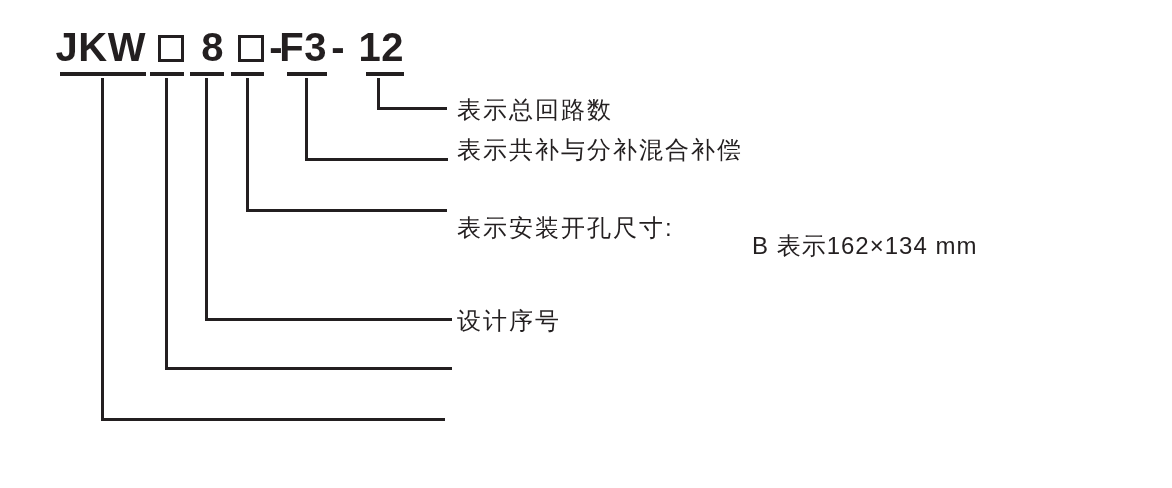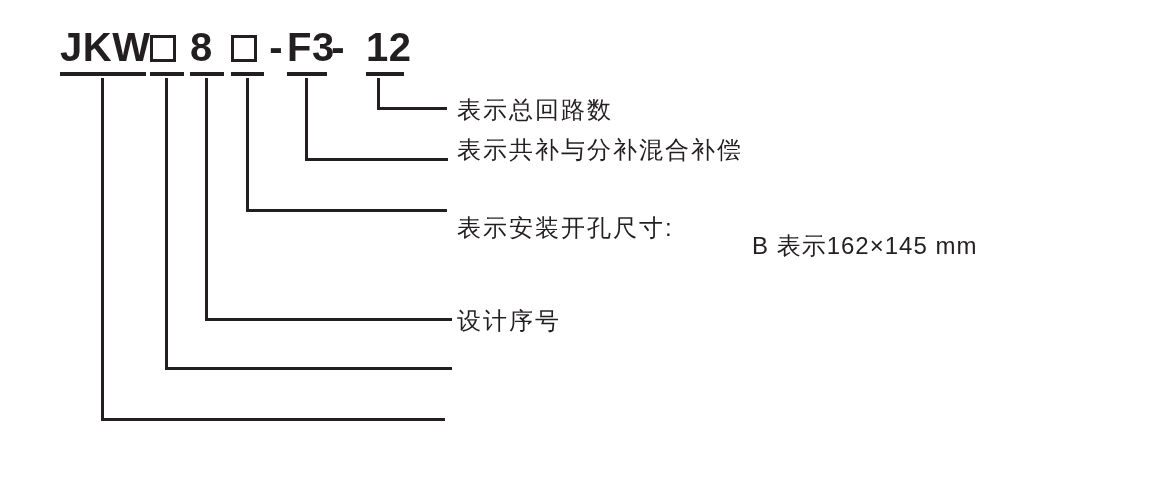--- a/index.html
+++ b/index.html
@@ -8,21 +8,21 @@
     width:1172px;height:488px;
     background:#ffffff;
     font-family:"Liberation Sans","DejaVu Sans",sans-serif;
     color:#231f20;
     overflow:hidden;
   }
   
   .seg{
     position:absolute;top:26px;height:46px;
     border-bottom:4px solid #231f20;
-    display:flex;justify-content:flex-start;align-items:flex-start;
+    display:flex;justify-content:flex-end;align-items:flex-start;
     font-weight:bold;font-size:40px;line-height:42px;
     letter-spacing:0.5px;white-space:nowrap;
   }
   .seg-jkw{left:60px;width:86px;}
   .seg-box1{left:150px;width:34px;}
   .seg-8{left:190px;width:34px;}
   .seg-box2{left:231px;width:33px;}
   .seg-f3{left:287px;width:40px;}
   .seg-12{left:366px;width:38px;}
   .dash{
@@ -100,16 +100,16 @@
   <div class="hline h-12"></div>
   <div class="hline h-f3"></div>
   <div class="hline h-box2"></div>
   <div class="hline h-8"></div>
   <div class="hline h-box1"></div>
   <div class="hline h-jkw"></div>
 
   <div class="lbl lbl-total">表示总回路数</div>
   <div class="lbl lbl-mixed">表示共补与分补混合补偿</div>
   <div class="lbl lbl-hole">表示安装开孔尺寸:</div>
-  <div class="lbl lbl-hole-b">B 表示162×145 mm</div>
+  <div class="lbl lbl-hole-b">B 表示162×134 mm</div>
   <div class="lbl lbl-serial">设计序号</div>
 
 </div>
 
 </body></html>

